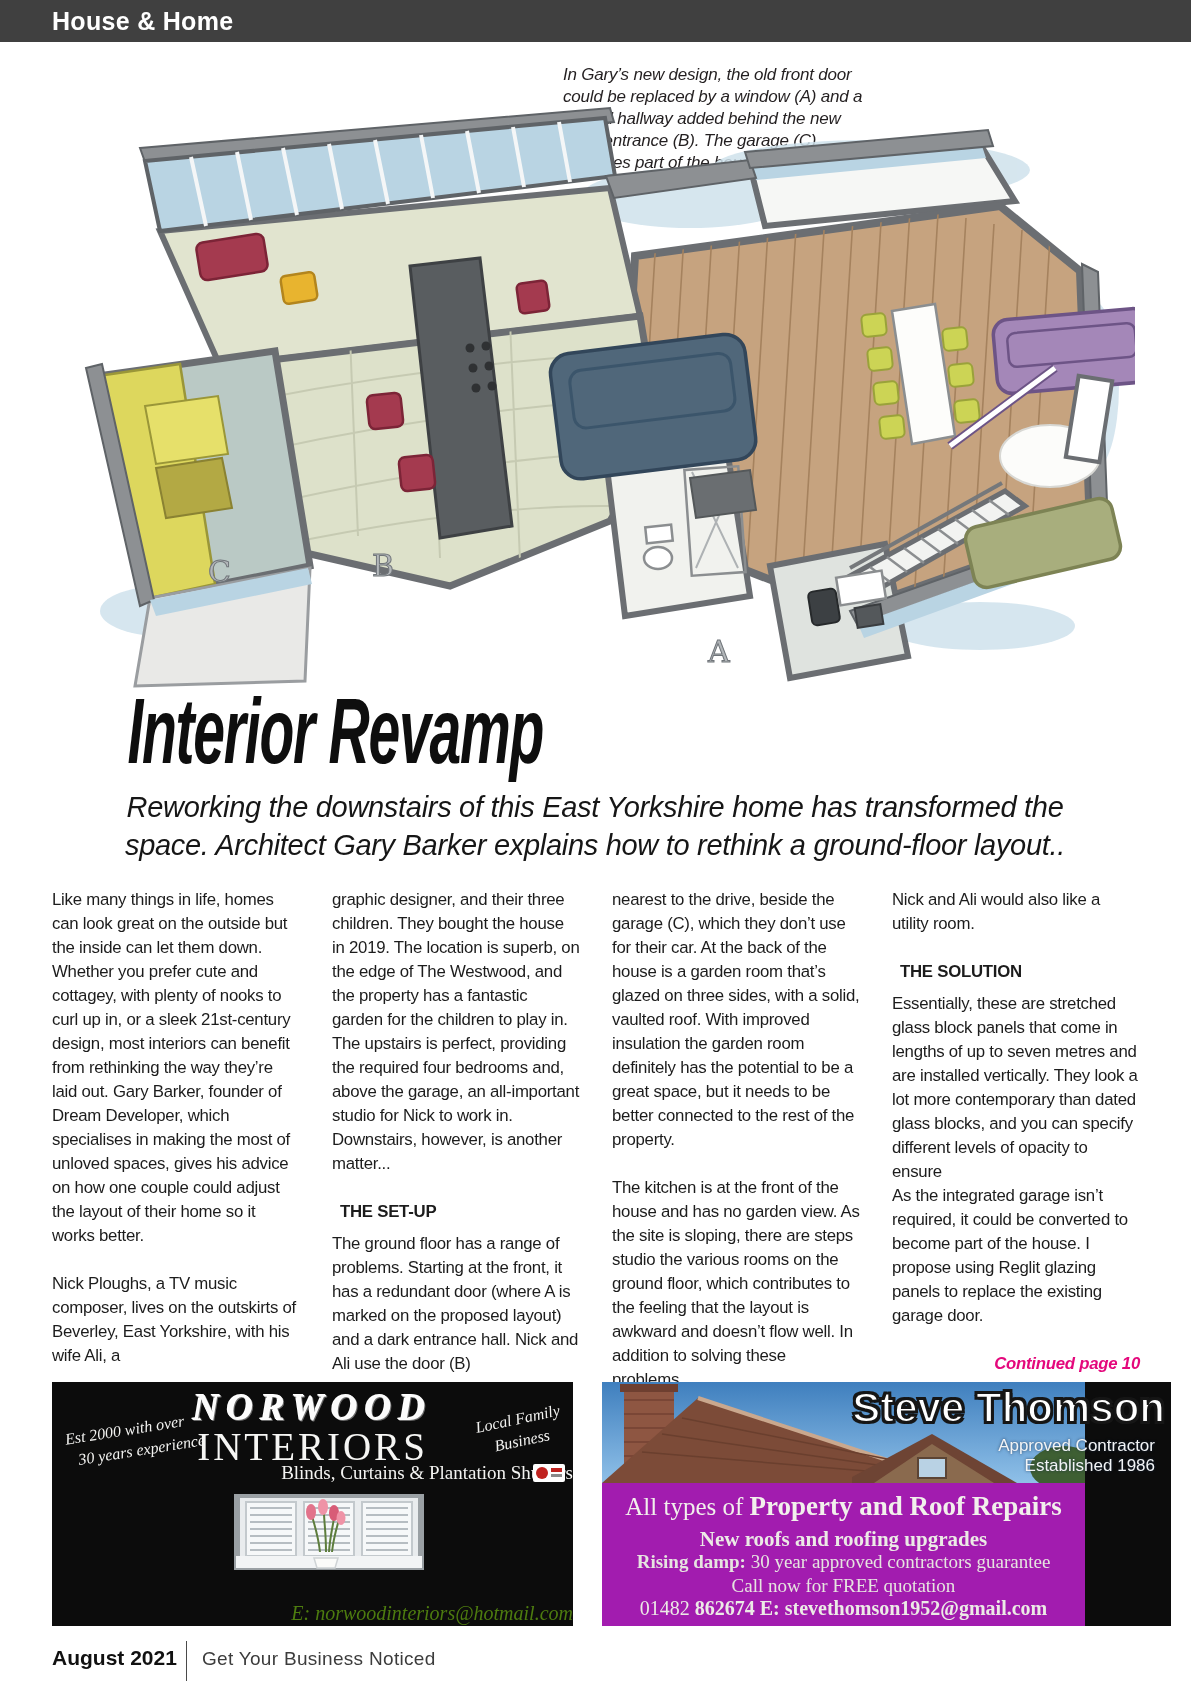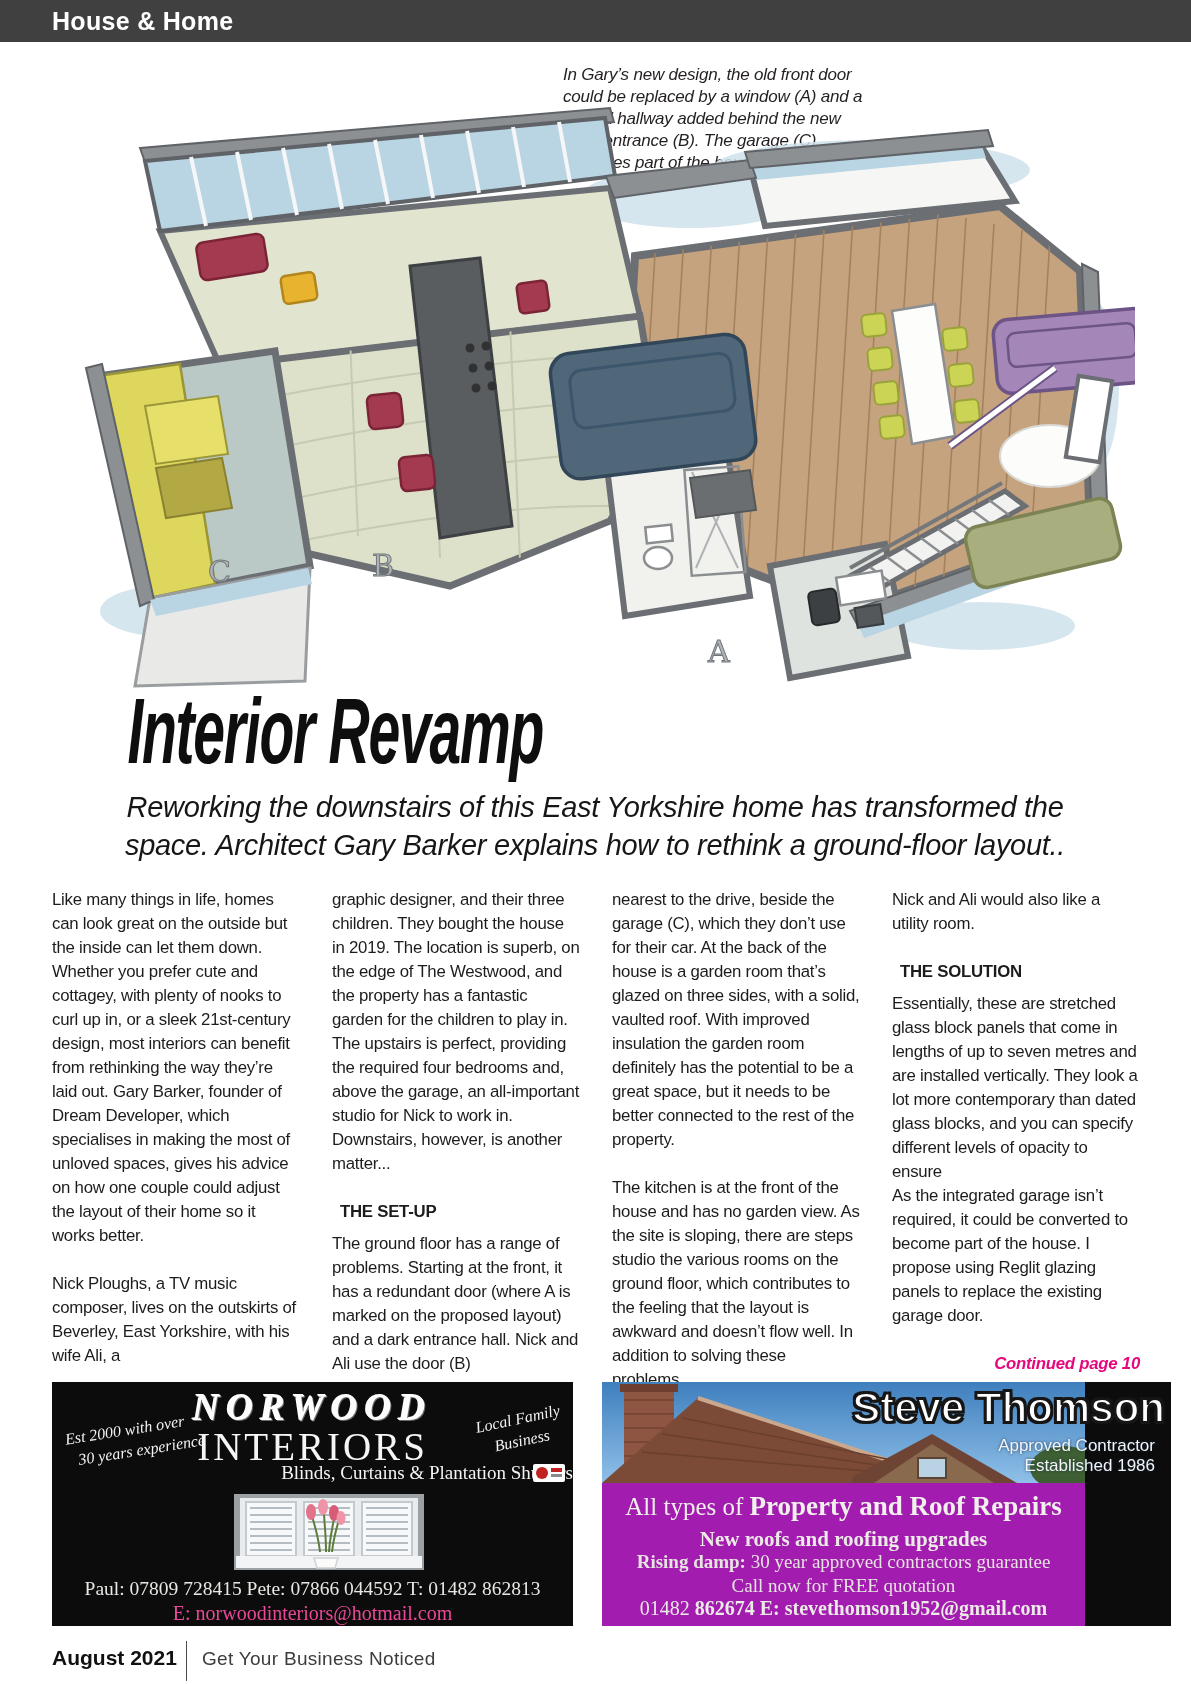--- a/index.html
+++ b/index.html
@@ -52,22 +52,22 @@
         color:#f3f3f1;}
   .nw-badge{position:absolute;right:8px;top:82px;width:32px;height:18px;background:#ffffff;
         border-radius:2px;}
   .nw-badge .dot{position:absolute;left:3px;top:3px;width:12px;height:12px;border-radius:50%;
         background:#c0221f;}
   .nw-badge .bar1{position:absolute;left:18px;top:4px;width:11px;height:4px;background:#c0221f;}
   .nw-badge .bar2{position:absolute;left:18px;top:10px;width:11px;height:3px;background:#8a8a8a;}
   .nw-photo{position:absolute;left:182px;top:112px;width:190px;height:76px;}
   .nw-phones{position:absolute;left:0;top:196px;width:100%;text-align:center;font-size:19.5px;
         color:#e7e7e3;}
-  .nw-email{position:absolute;left:0;top:220px;width:100%;text-align:center;font-size:20px;
-        color:#ec4899;}
+  .nw-email{position:absolute;left:0;top:220px;width:100%;text-align:right;font-size:20px;
+        color:#4d7c0f;font-style:italic;}
 
   .st-photo{position:absolute;left:0;top:0;width:483px;height:101px;}
   .st-name{position:absolute;right:6px;top:2px;font-family:"Liberation Sans",sans-serif;
         font-weight:bold;font-size:42px;color:#ffffff;letter-spacing:0px;
         -webkit-text-stroke:2px #161616;
         text-shadow:2px 2px 0 #161616,-2px -2px 0 #161616,2px -2px 0 #161616,-2px 2px 0 #161616;}
   .st-sub{position:absolute;right:16px;top:54px;font-family:"Liberation Sans",sans-serif;
         font-size:17px;line-height:20px;color:#f2f4f6;text-align:right;
         text-shadow:0 0 3px rgba(20,40,70,.8);}
   .st-black{position:absolute;left:0;top:101px;width:483px;height:143px;background:#a21caf;
@@ -289,21 +289,20 @@
         <g>
           <path d="M86,58 C84,40 80,30 78,22 M92,58 C92,38 90,28 90,18 M98,58 C100,40 104,30 106,22 M95,58 C96,42 99,32 100,24" stroke="#5d7d3c" stroke-width="2" fill="none"></path>
           <ellipse cx="77" cy="18" rx="5" ry="8" fill="#e2738b"></ellipse>
           <ellipse cx="89" cy="13" rx="5" ry="8" fill="#ef93a7"></ellipse>
           <ellipse cx="100" cy="19" rx="5" ry="8" fill="#d85c77"></ellipse>
           <ellipse cx="107" cy="24" rx="4.5" ry="7" fill="#ef93a7"></ellipse>
           <path d="M80,64 h24 l-3,10 h-18 z" fill="#fbfbf9" stroke="#cfd3d5" stroke-width="1.5"></path>
         </g>
       </svg>
     </div>
-    <div class="nw-phones">Paul: 07809 728415  Pete: 07866 044592  T: 01482 862813</div>
     <div class="nw-email">E: norwoodinteriors@hotmail.com</div>
   </div>
 
   <div class="ad ad-thomson">
     <div class="st-photo">
       <svg width="483" height="101" viewBox="0 0 483 101">
         <defs>
           <linearGradient id="sky" x1="0" y1="0" x2="0" y2="1">
             <stop offset="0" stop-color="#3f7fbe"></stop>
               <stop offset="1" stop-color="#8fc0e8"></stop>

